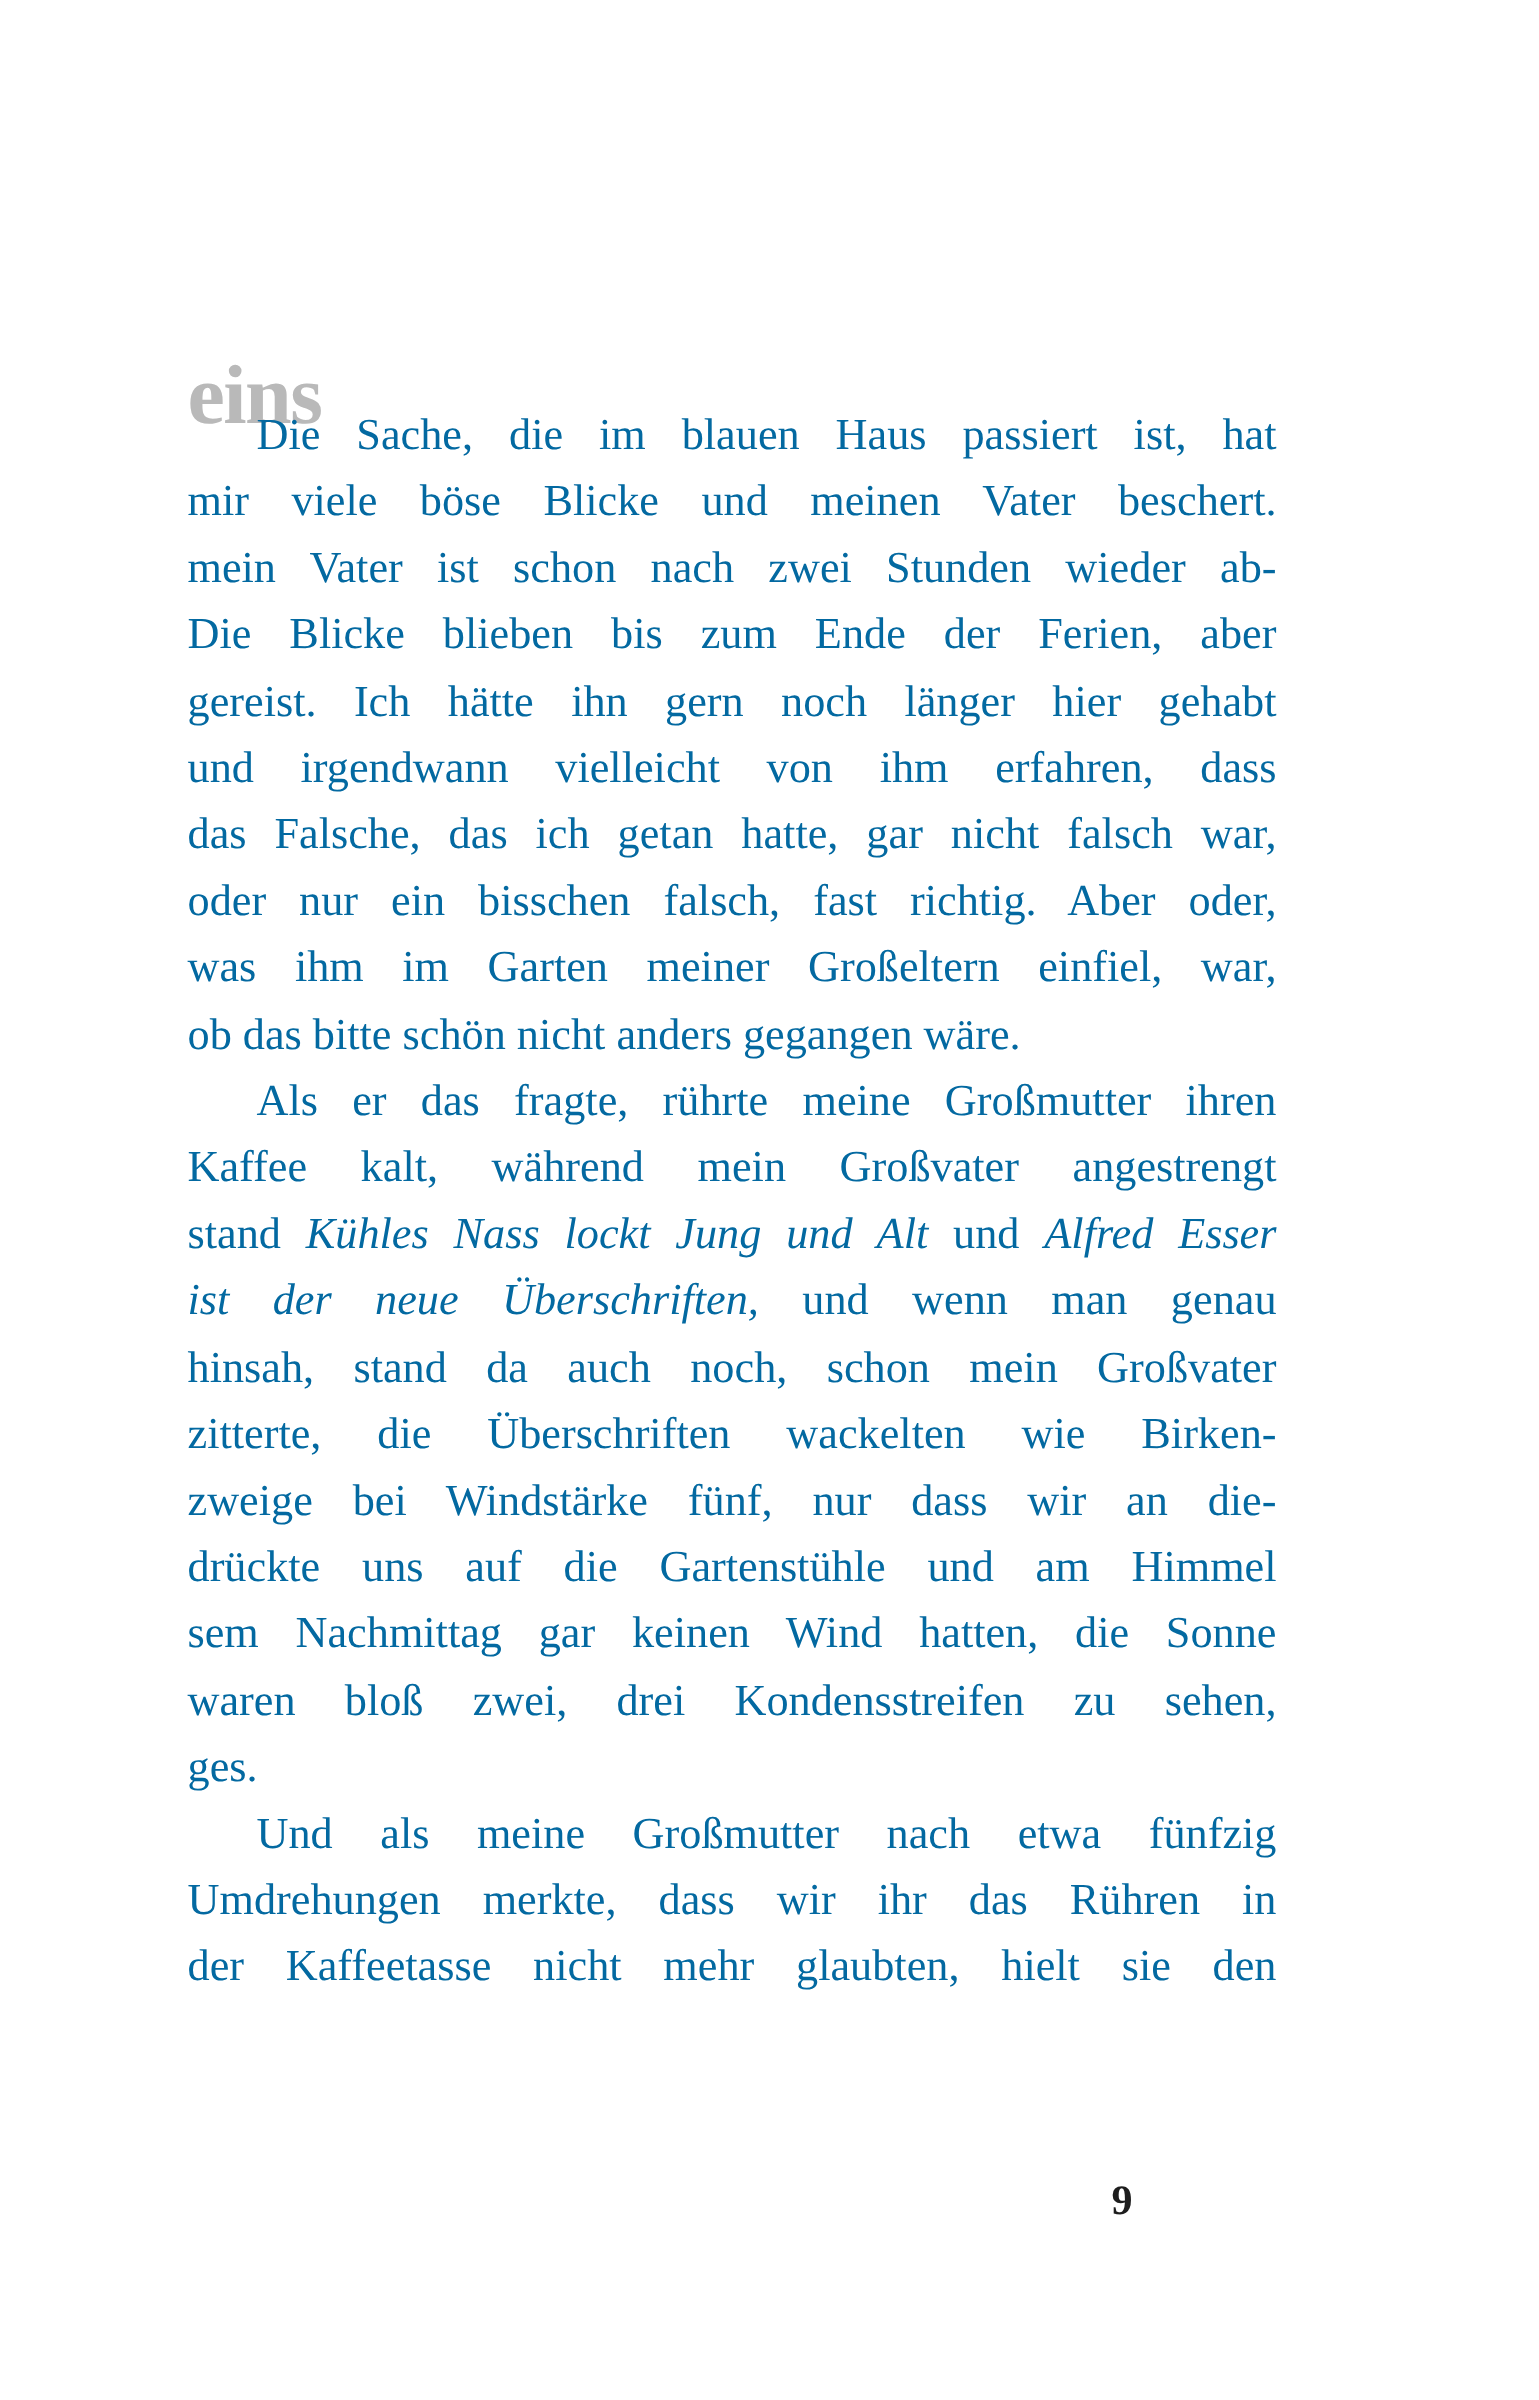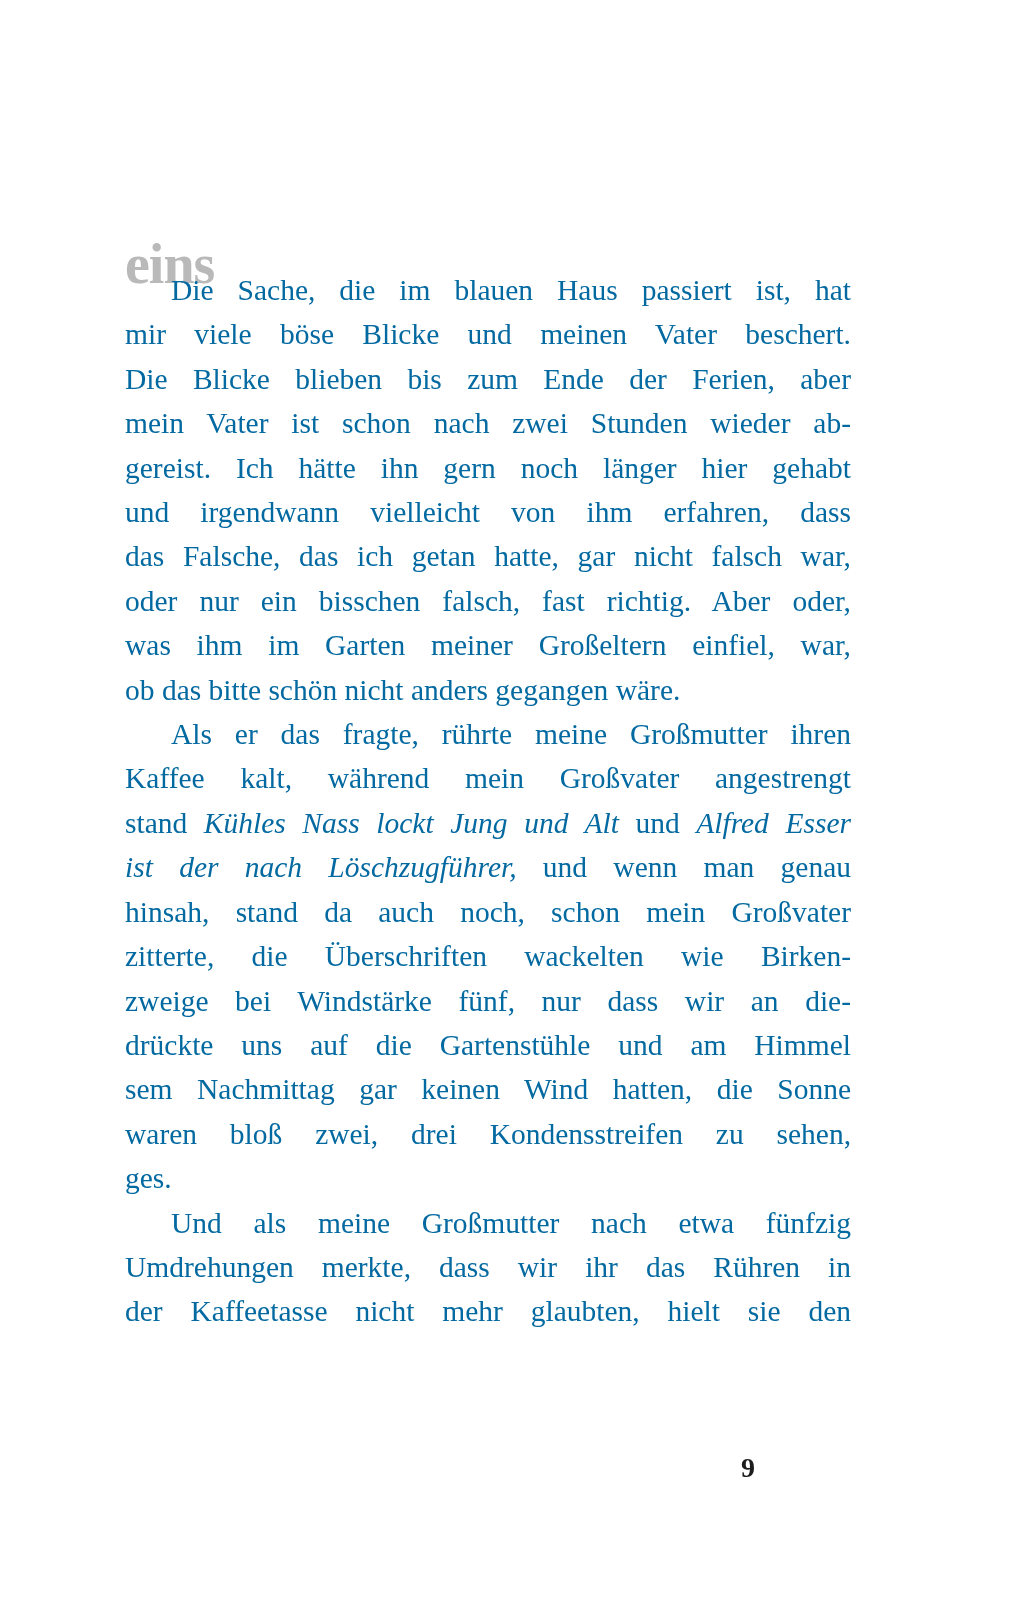--- a/index.html
+++ b/index.html
@@ -101,35 +101,35 @@
 
 <div class="page">
 
   <div class="text-column">
 
     <div class="chapter-heading">eins</div>
 
     <p class="para">
       <span class="line"><span class="indent"></span><span class="line-inner">Die Sache, die im blauen Haus passiert ist, hat</span></span>
       <span class="line"><span class="line-inner">mir viele böse Blicke und meinen Vater beschert.</span></span>
+      <span class="line"><span class="line-inner">mein Vater ist schon nach zwei Stunden wieder ab-</span></span>
       <span class="line"><span class="line-inner">Die Blicke blieben bis zum Ende der Ferien, aber</span></span>
-      <span class="line"><span class="line-inner">mein Vater ist schon nach zwei Stunden wieder ab-</span></span>
       <span class="line"><span class="line-inner">gereist. Ich hätte ihn gern noch länger hier gehabt</span></span>
       <span class="line"><span class="line-inner">und irgendwann vielleicht von ihm erfahren, dass</span></span>
       <span class="line"><span class="line-inner">das Falsche, das ich getan hatte, gar nicht falsch war,</span></span>
       <span class="line"><span class="line-inner">oder nur ein bisschen falsch, fast richtig. Aber oder,</span></span>
       <span class="line"><span class="line-inner">was ihm im Garten meiner Großeltern einfiel, war,</span></span>
       <span class="line last"><span class="line-inner">ob das bitte schön nicht anders gegangen wäre.</span></span>
     </p>
 
     <p class="para">
       <span class="line"><span class="indent"></span><span class="line-inner">Als er das fragte, rührte meine Großmutter ihren</span></span>
       <span class="line"><span class="line-inner">Kaffee kalt, während mein Großvater angestrengt</span></span>
       <span class="line"><span class="line-inner">stand </span><i>Kühles Nass lockt Jung und Alt</i><span class="line-inner"> und </span><i>Alfred Esser</i></span>
-      <span class="line"><i>ist der nach Löschzugführer,</i><span class="line-inner"> und wenn man genau</span></span>
+      <span class="line"><i>ist der neue Überschriften,</i><span class="line-inner"> und wenn man genau</span></span>
       <span class="line"><span class="line-inner">hinsah, stand da auch noch, schon mein Großvater</span></span>
       <span class="line"><span class="line-inner">zitterte, die Überschriften wackelten wie Birken-</span></span>
       <span class="line"><span class="line-inner">zweige bei Windstärke fünf, nur dass wir an die-</span></span>
       <span class="line"><span class="line-inner">drückte uns auf die Gartenstühle und am Himmel</span></span>
       <span class="line"><span class="line-inner">sem Nachmittag gar keinen Wind hatten, die Sonne</span></span>
       <span class="line"><span class="line-inner">waren bloß zwei, drei Kondensstreifen zu sehen,</span></span>
       <span class="line last"><span class="line-inner">ges.</span></span>
     </p>
 
     <p class="para">

